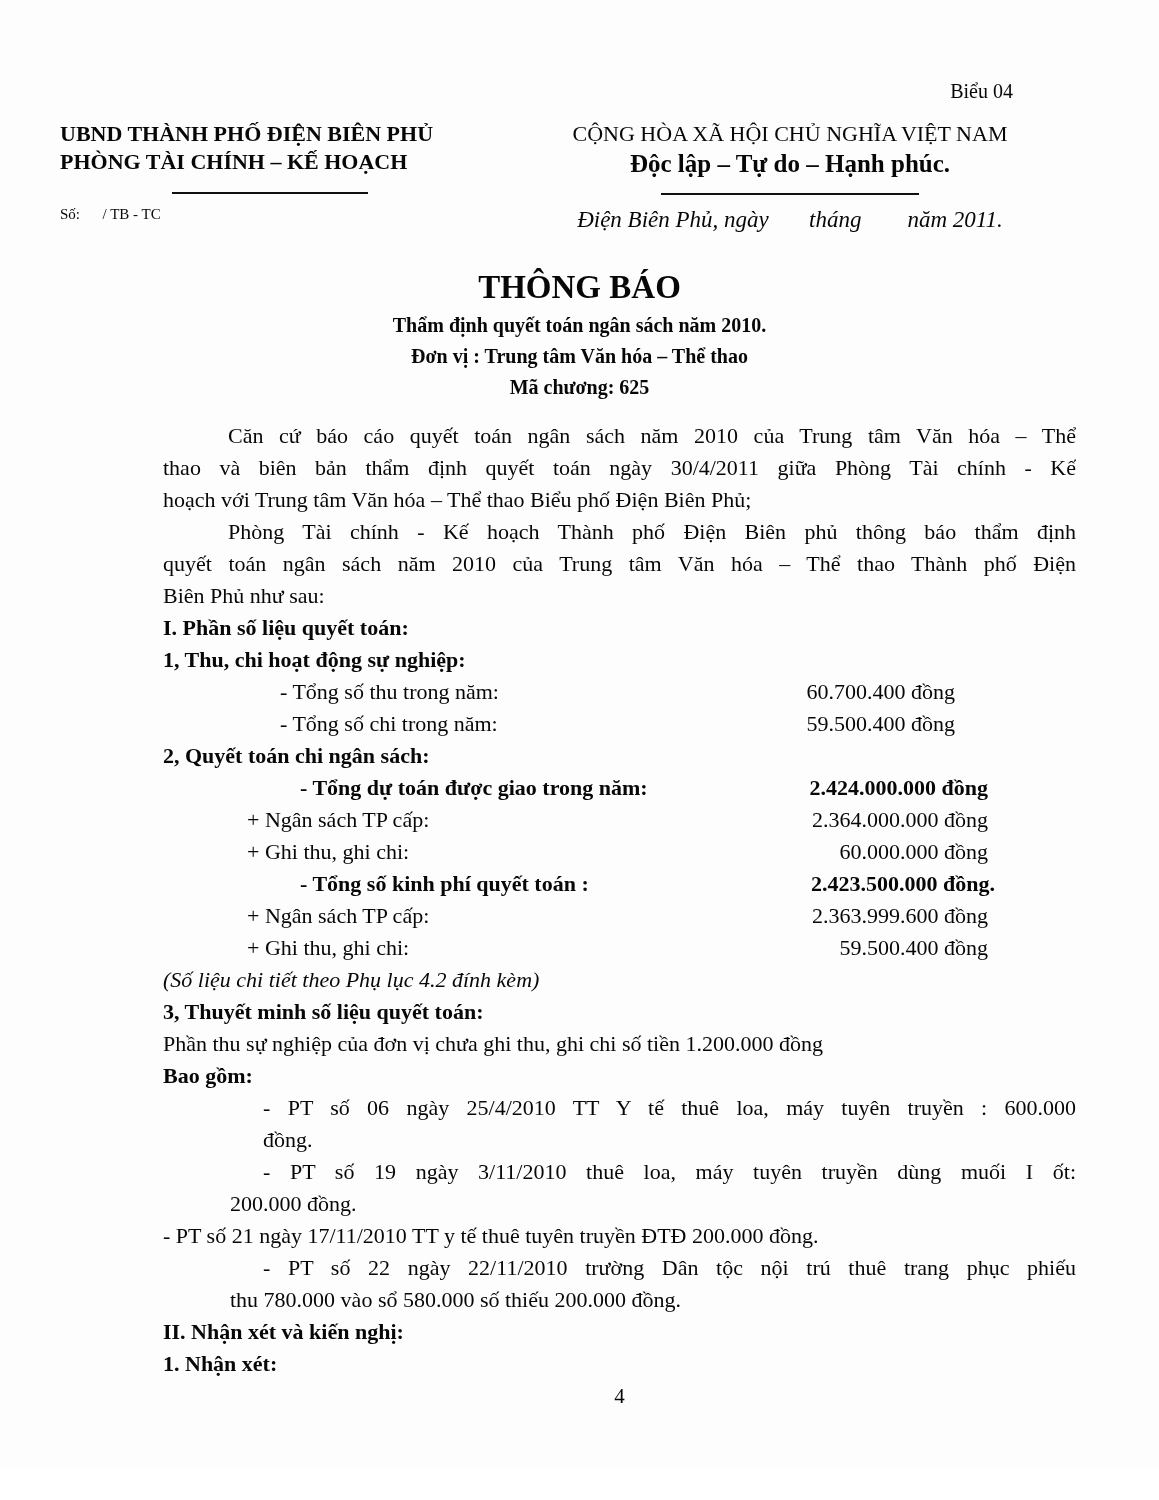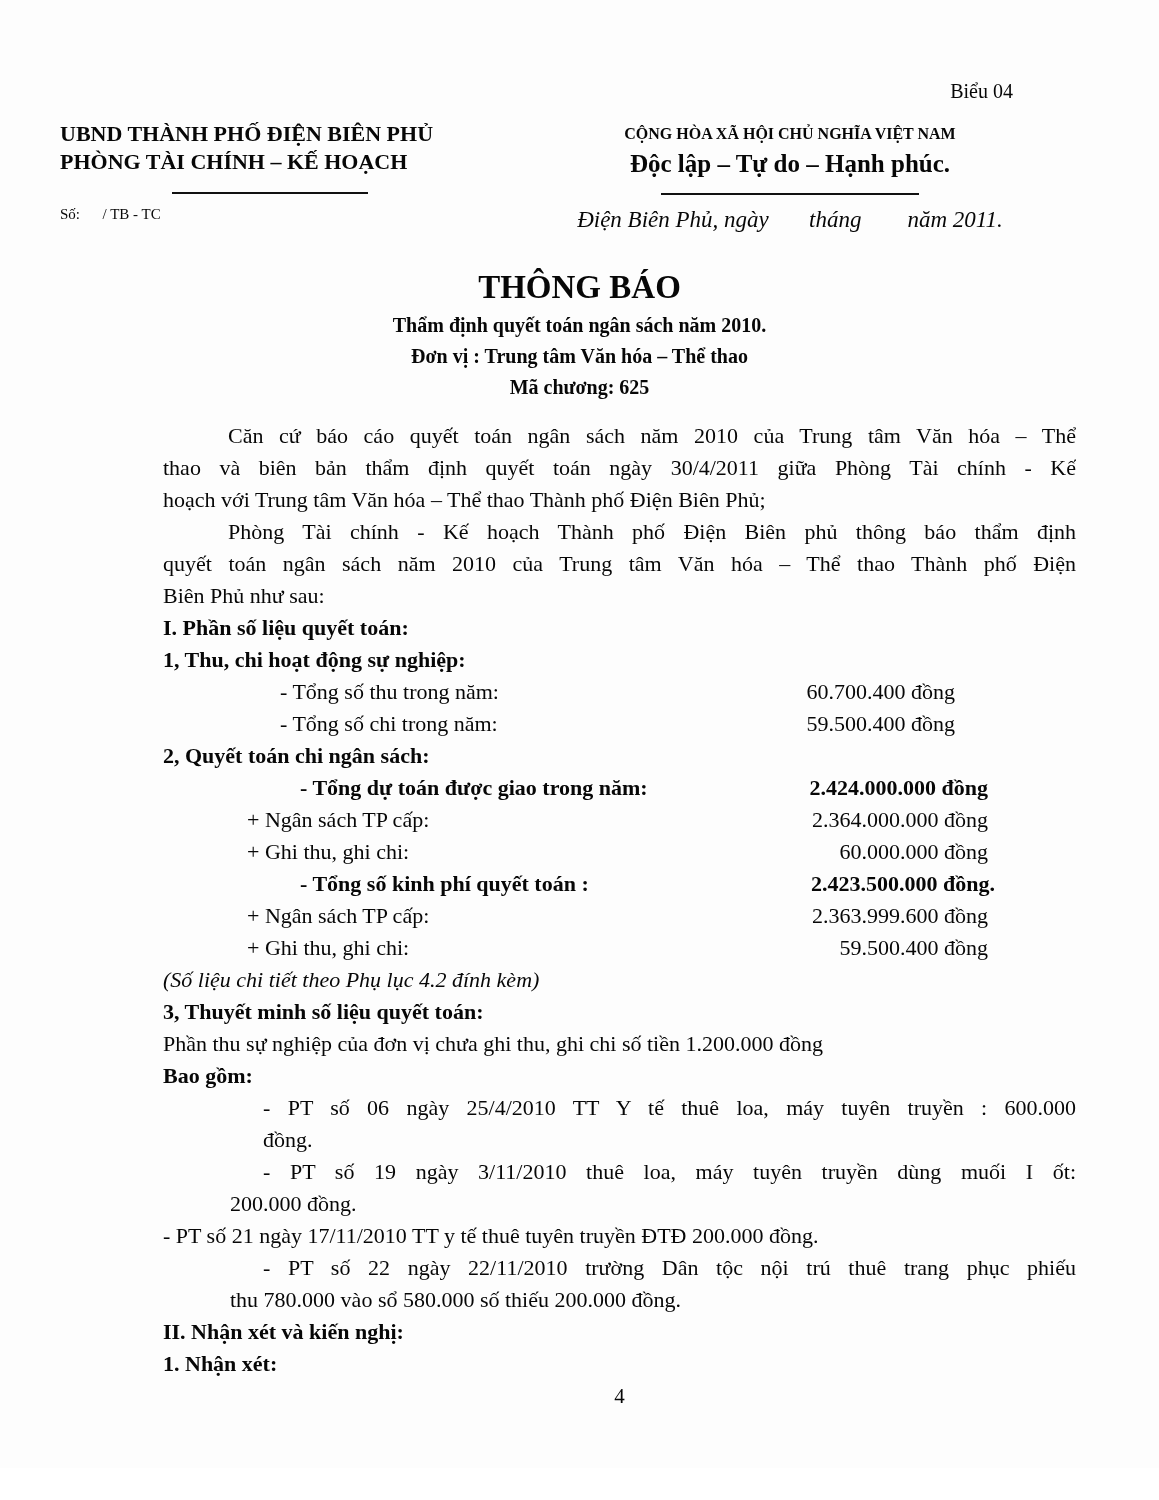--- a/index.html
+++ b/index.html
@@ -27,21 +27,21 @@
     text-align:left;
   }
   .hdr-left .h1 { font-size:22px; font-weight:bold; line-height:28px; }
   .hdr-left .rule { width:196px; height:2px; background:#111; margin:16px auto 0; }
   .hdr-left .so { font-size:15px; margin-top:12px; }
 
   .hdr-right {
     position:absolute; left:540px; top:120px; width:500px;
     text-align:center;
   }
-  .hdr-right .h1 { font-size:16px; font-weight:bold; line-height:27px; }
+  .hdr-right .h1 { font-size:22px; font-weight:normal; line-height:27px; }
   .hdr-right .h2 { font-size:25px; font-weight:bold; line-height:30px; margin-top:2px; }
   .hdr-right .rule { width:258px; height:2px; background:#111; margin:14px auto 0; }
   .hdr-right .date { font-size:23px; font-style:italic; margin-top:12px; }
 
   
   .content { padding-top:268px; }
   .title-main { text-align:center; font-size:33px; font-weight:bold; line-height:38px; }
   .title-sub  { text-align:center; font-size:20px; font-weight:bold; line-height:31px; }
   .title-sub.first { margin-top:4px; }
 
@@ -108,21 +108,21 @@
     <div class="title-main">THÔNG BÁO</div>
     <div class="title-sub first">Thẩm định quyết toán ngân sách năm 2010.</div>
     <div class="title-sub">Đơn vị : Trung tâm Văn hóa – Thể thao</div>
     <div class="title-sub">Mã chương: 625</div>
 
     <div class="body">
 
       <div>
         <div class="jl ind65">Căn cứ báo cáo quyết toán ngân sách năm 2010 của Trung tâm Văn hóa – Thể</div>
         <div class="jl">thao và biên bản thẩm định quyết toán ngày 30/4/2011 giữa Phòng Tài chính - Kế</div>
-        <div>hoạch với Trung tâm Văn hóa – Thể thao Thành phố Điện Biên Phủ;</div>
+        <div>hoạch với Trung tâm Văn hóa – Thể thao Biểu phố Điện Biên Phủ;</div>
       </div>
 
       <div>
         <div class="jl ind65">Phòng Tài chính - Kế hoạch Thành phố Điện Biên phủ thông báo thẩm định</div>
         <div class="jl">quyết toán ngân sách năm 2010 của Trung tâm Văn hóa – Thể thao Thành phố Điện</div>
         <div>Biên Phủ như sau:</div>
       </div>
 
       <div class="b ml65">I. Phần số liệu quyết toán:</div>
       <div class="b ml105">1, Thu, chi hoạt động sự nghiệp:</div>

